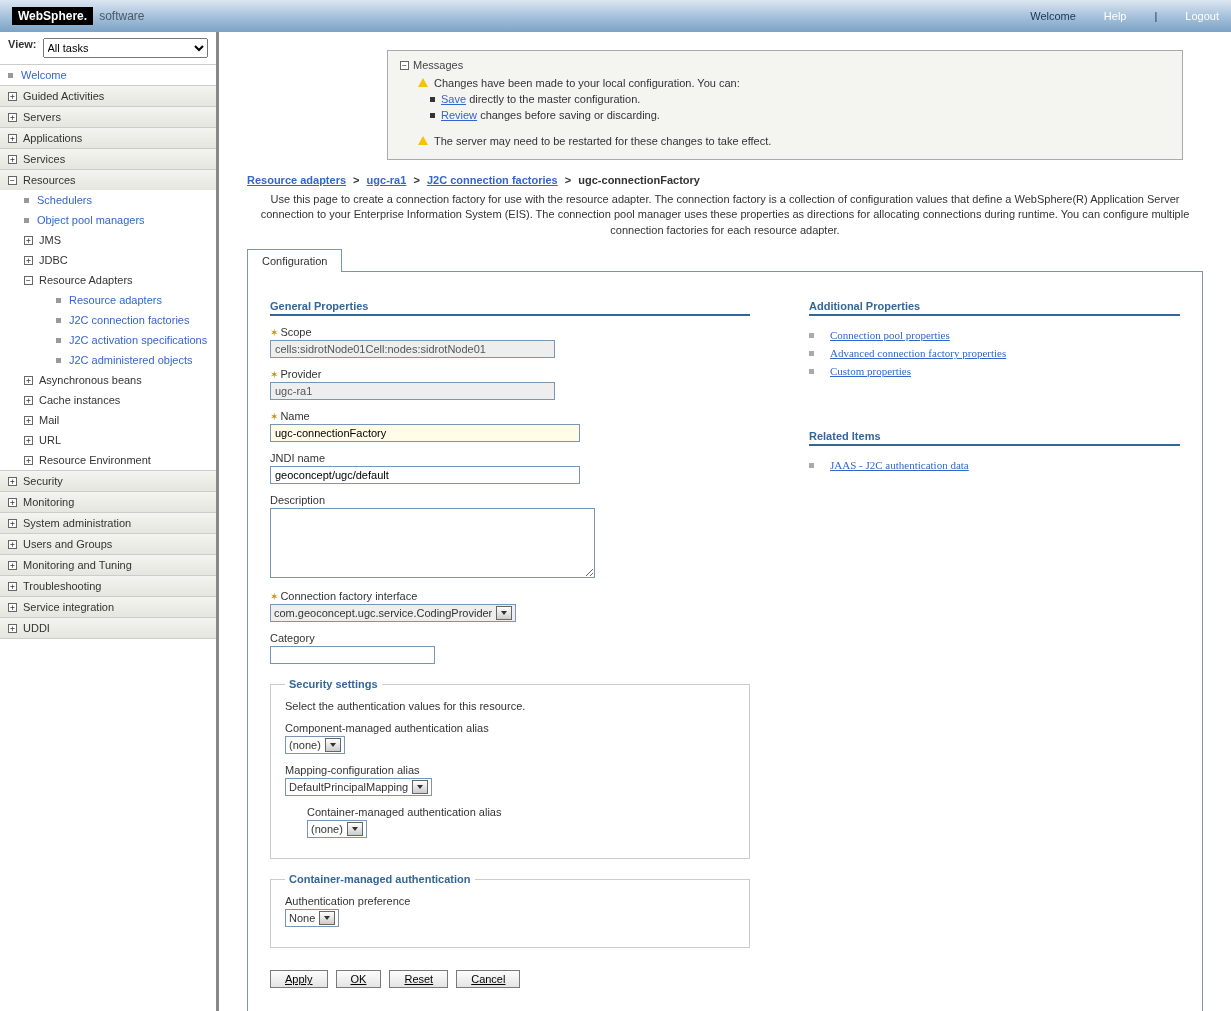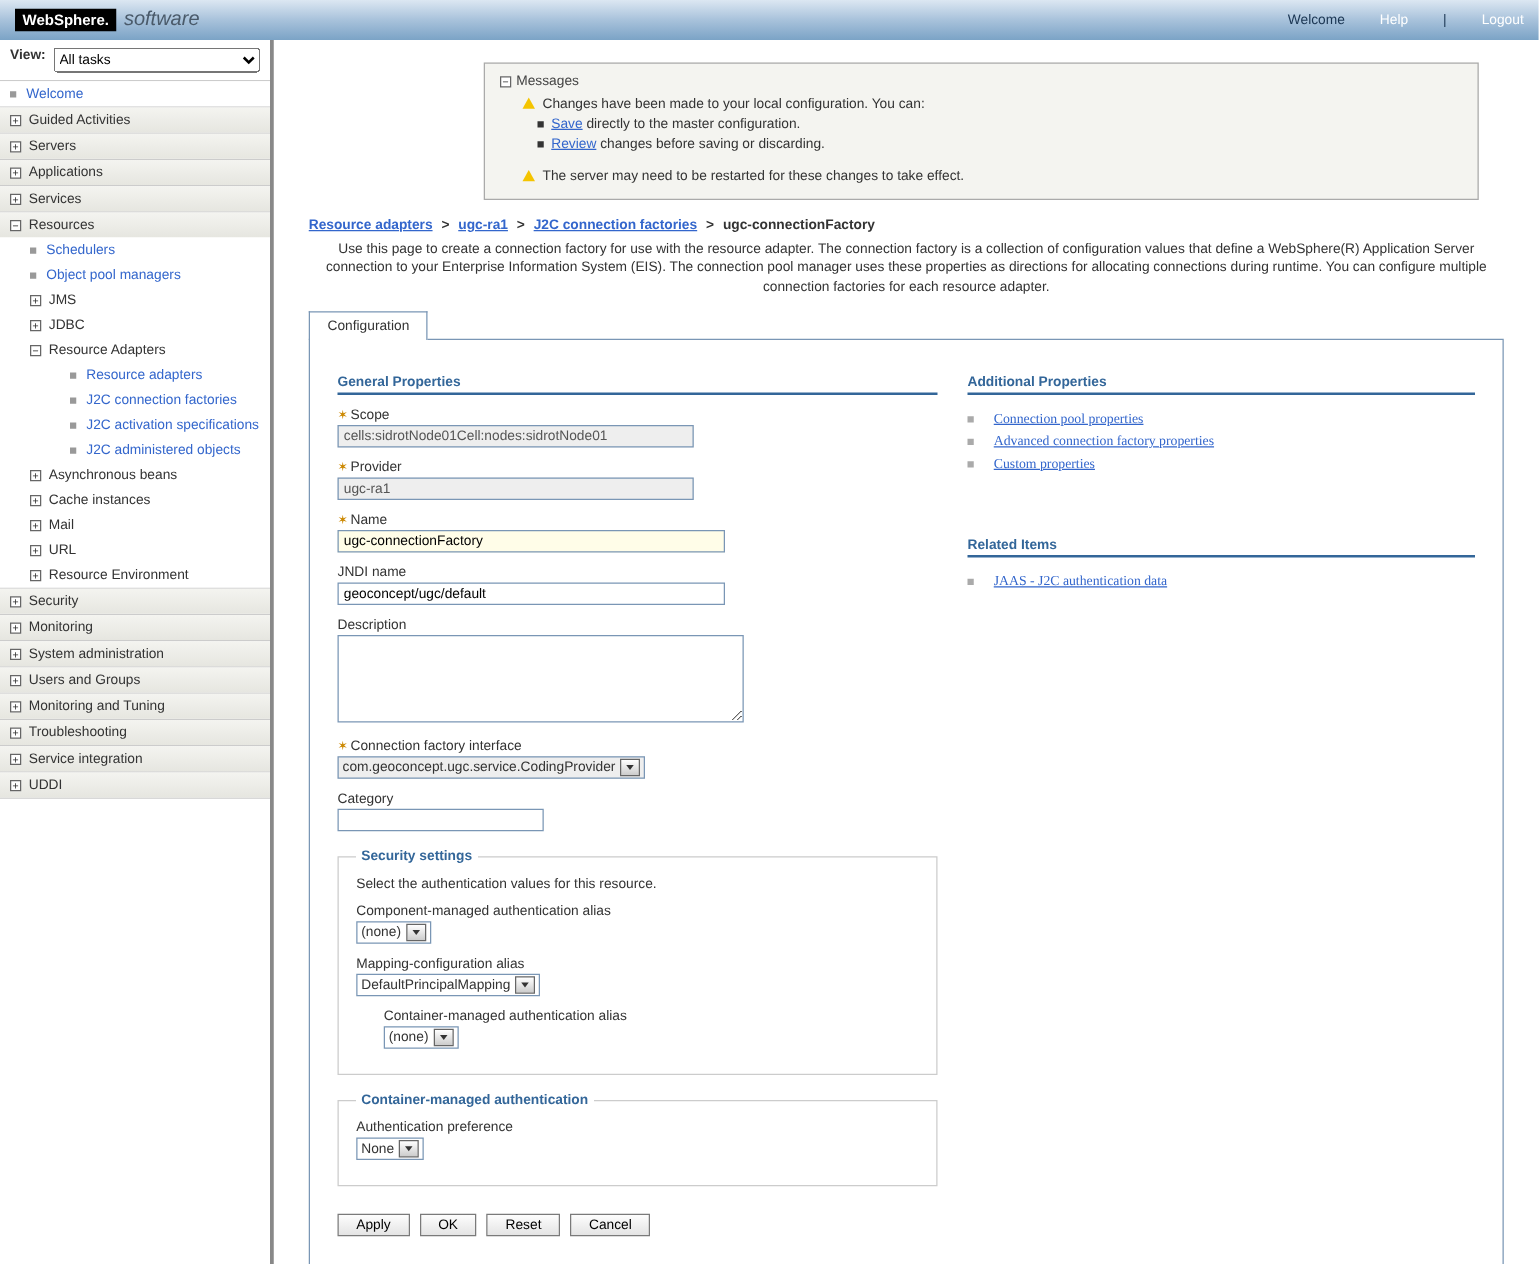--- a/index.html
+++ b/index.html
@@ -1,19 +1,19 @@
 <!DOCTYPE html>
 <html><head>
 <meta charset="utf-8">
 <style>
 * { box-sizing: border-box; margin: 0; padding: 0; }
 body { font-family: Verdana, Arial, sans-serif; font-size: 11px; color: #333; background: #fff; }
 .topbar { height: 32px; background: linear-gradient(#dce7f2,#a8c2db 50%,#7ba3c6); display:flex; align-items:center; padding:0 12px; color:#1a3552; }
 .topbar-logo { background:#000; color:#fff; padding:2px 6px; font-weight:bold; font-size:12px; }
-.topbar-sw { margin-left:6px; color:#4a5a6a; font-style:italic; font-size:16px; }
+.topbar-sw { margin-left:6px; color:#4a5a6a; font-size:12px; }
 .topbar-right { margin-left:auto; display:flex; gap:28px; align-items:center; }
 .topbar-right span { color:#1a3552; }
 .topbar-right a { color:#fff; text-decoration:none; cursor:pointer; }
 .topbar-sep { color:#fff; }
 .container { display:flex; }
 .sidebar { width:219px; border-right:3px solid #888; background:#fff; }
 .view-row { padding:6px 8px; border-bottom:1px solid #ccc; display:flex; align-items:flex-start; gap:6px; }
 .view-row select { flex:1; font-size:11px; height:20px; }
 .nav { list-style:none; }
 .nav li { border-bottom:1px solid #ccc; }
@@ -35,21 +35,21 @@
 .sq-bullet { display:inline-block; width:5px; height:5px; background:#333; margin-top:4px; margin-left:12px; flex-shrink:0; }
 .msgbox a { color:#3366cc; text-decoration:underline; }
 .breadcrumb { margin-bottom:6px; }
 .breadcrumb a { color:#3366cc; font-weight:bold; text-decoration:underline; }
 .breadcrumb .sep { color:#333; font-weight:bold; margin:0 4px; }
 .breadcrumb .last { color:#333; font-weight:bold; }
 .desc { margin-bottom:10px; line-height:1.4;text-align:center; }
 .tabs { display:flex; }
 .tab { border:1px solid #7a96b5; border-bottom:none; padding:5px 14px; background:#fff; position:relative; top:1px; cursor:pointer; }
 .tabcontent { border:1px solid #7a96b5; padding:28px 22px; }
-.cols { display:flex; gap:24px; }
+.cols { display:flex; gap:59px; }
 .col-left { flex:0 0 480px; }
 .col-right { flex:1; }
 .section-title { color:#336699; font-weight:bold; border-bottom:2px solid #336699; padding-bottom:2px; margin-bottom:10px; }
 .field { margin-bottom:10px; }
 .flabel { display:flex; align-items:center; gap:2px; margin-bottom:2px; }
 .req { color:#cc8800; font-size:10px; }
 input[type=text], textarea { font-family:inherit; font-size:11px; border:1px solid #7a96b5; padding:2px 4px; }
 input[type=text][disabled] { background:#eee; color:#555; }
 input.yellow { background:#fffde8; }
 textarea { resize:both; }
@@ -57,21 +57,21 @@
 .selectbox.white { background:#fff; }
 .dropbtn { border:1px solid #666; background:linear-gradient(#fff,#ccc); width:16px; height:14px; margin-left:4px; display:inline-flex; align-items:center; justify-content:center; }
 .dropbtn::after { content:""; width:0; height:0; border-left:3px solid transparent; border-right:3px solid transparent; border-top:4px solid #333; }
 fieldset { border:1px solid #ccc; padding:10px 14px; margin-top:14px; }
 fieldset legend { color:#336699; font-weight:bold; padding:0 4px; }
 .rlinks { list-style:none; margin-top:6px;font-family:Liberation Serif, serif; }
 .rlinks li { padding:3px 0; display:flex; align-items:center; gap:8px; }
 .rlinks .bullet { background:#aaa; }
 .rlinks a { color:#3366cc; text-decoration:underline; }
 .btnrow { margin-top:22px; display:flex; gap:8px; }
-.btn { border:1px solid #7a7a7a; background:linear-gradient(#fdfdfd,#e4e4e4); padding:2px 14px; font-family:inherit; font-size:11px; cursor:pointer; }
+.btn { border:1px solid #7a7a7a; background:linear-gradient(#fdfdfd,#e4e4e4); padding:2px 14px; font-family:inherit; font-size:11px; cursor:pointer;text-decoration:underline; }
 .minus-icon { width:9px; height:9px; border:1px solid #666; display:inline-flex; align-items:center; justify-content:center; font-size:8px; line-height:7px; background:#fff; font-family:monospace; }
 </style>
 </head>
 <body>
 
 <div class="topbar">
   <span class="topbar-logo">WebSphere.</span>
   <span class="topbar-sw">software</span>
   <div class="topbar-right">
     <span>Welcome</span>

